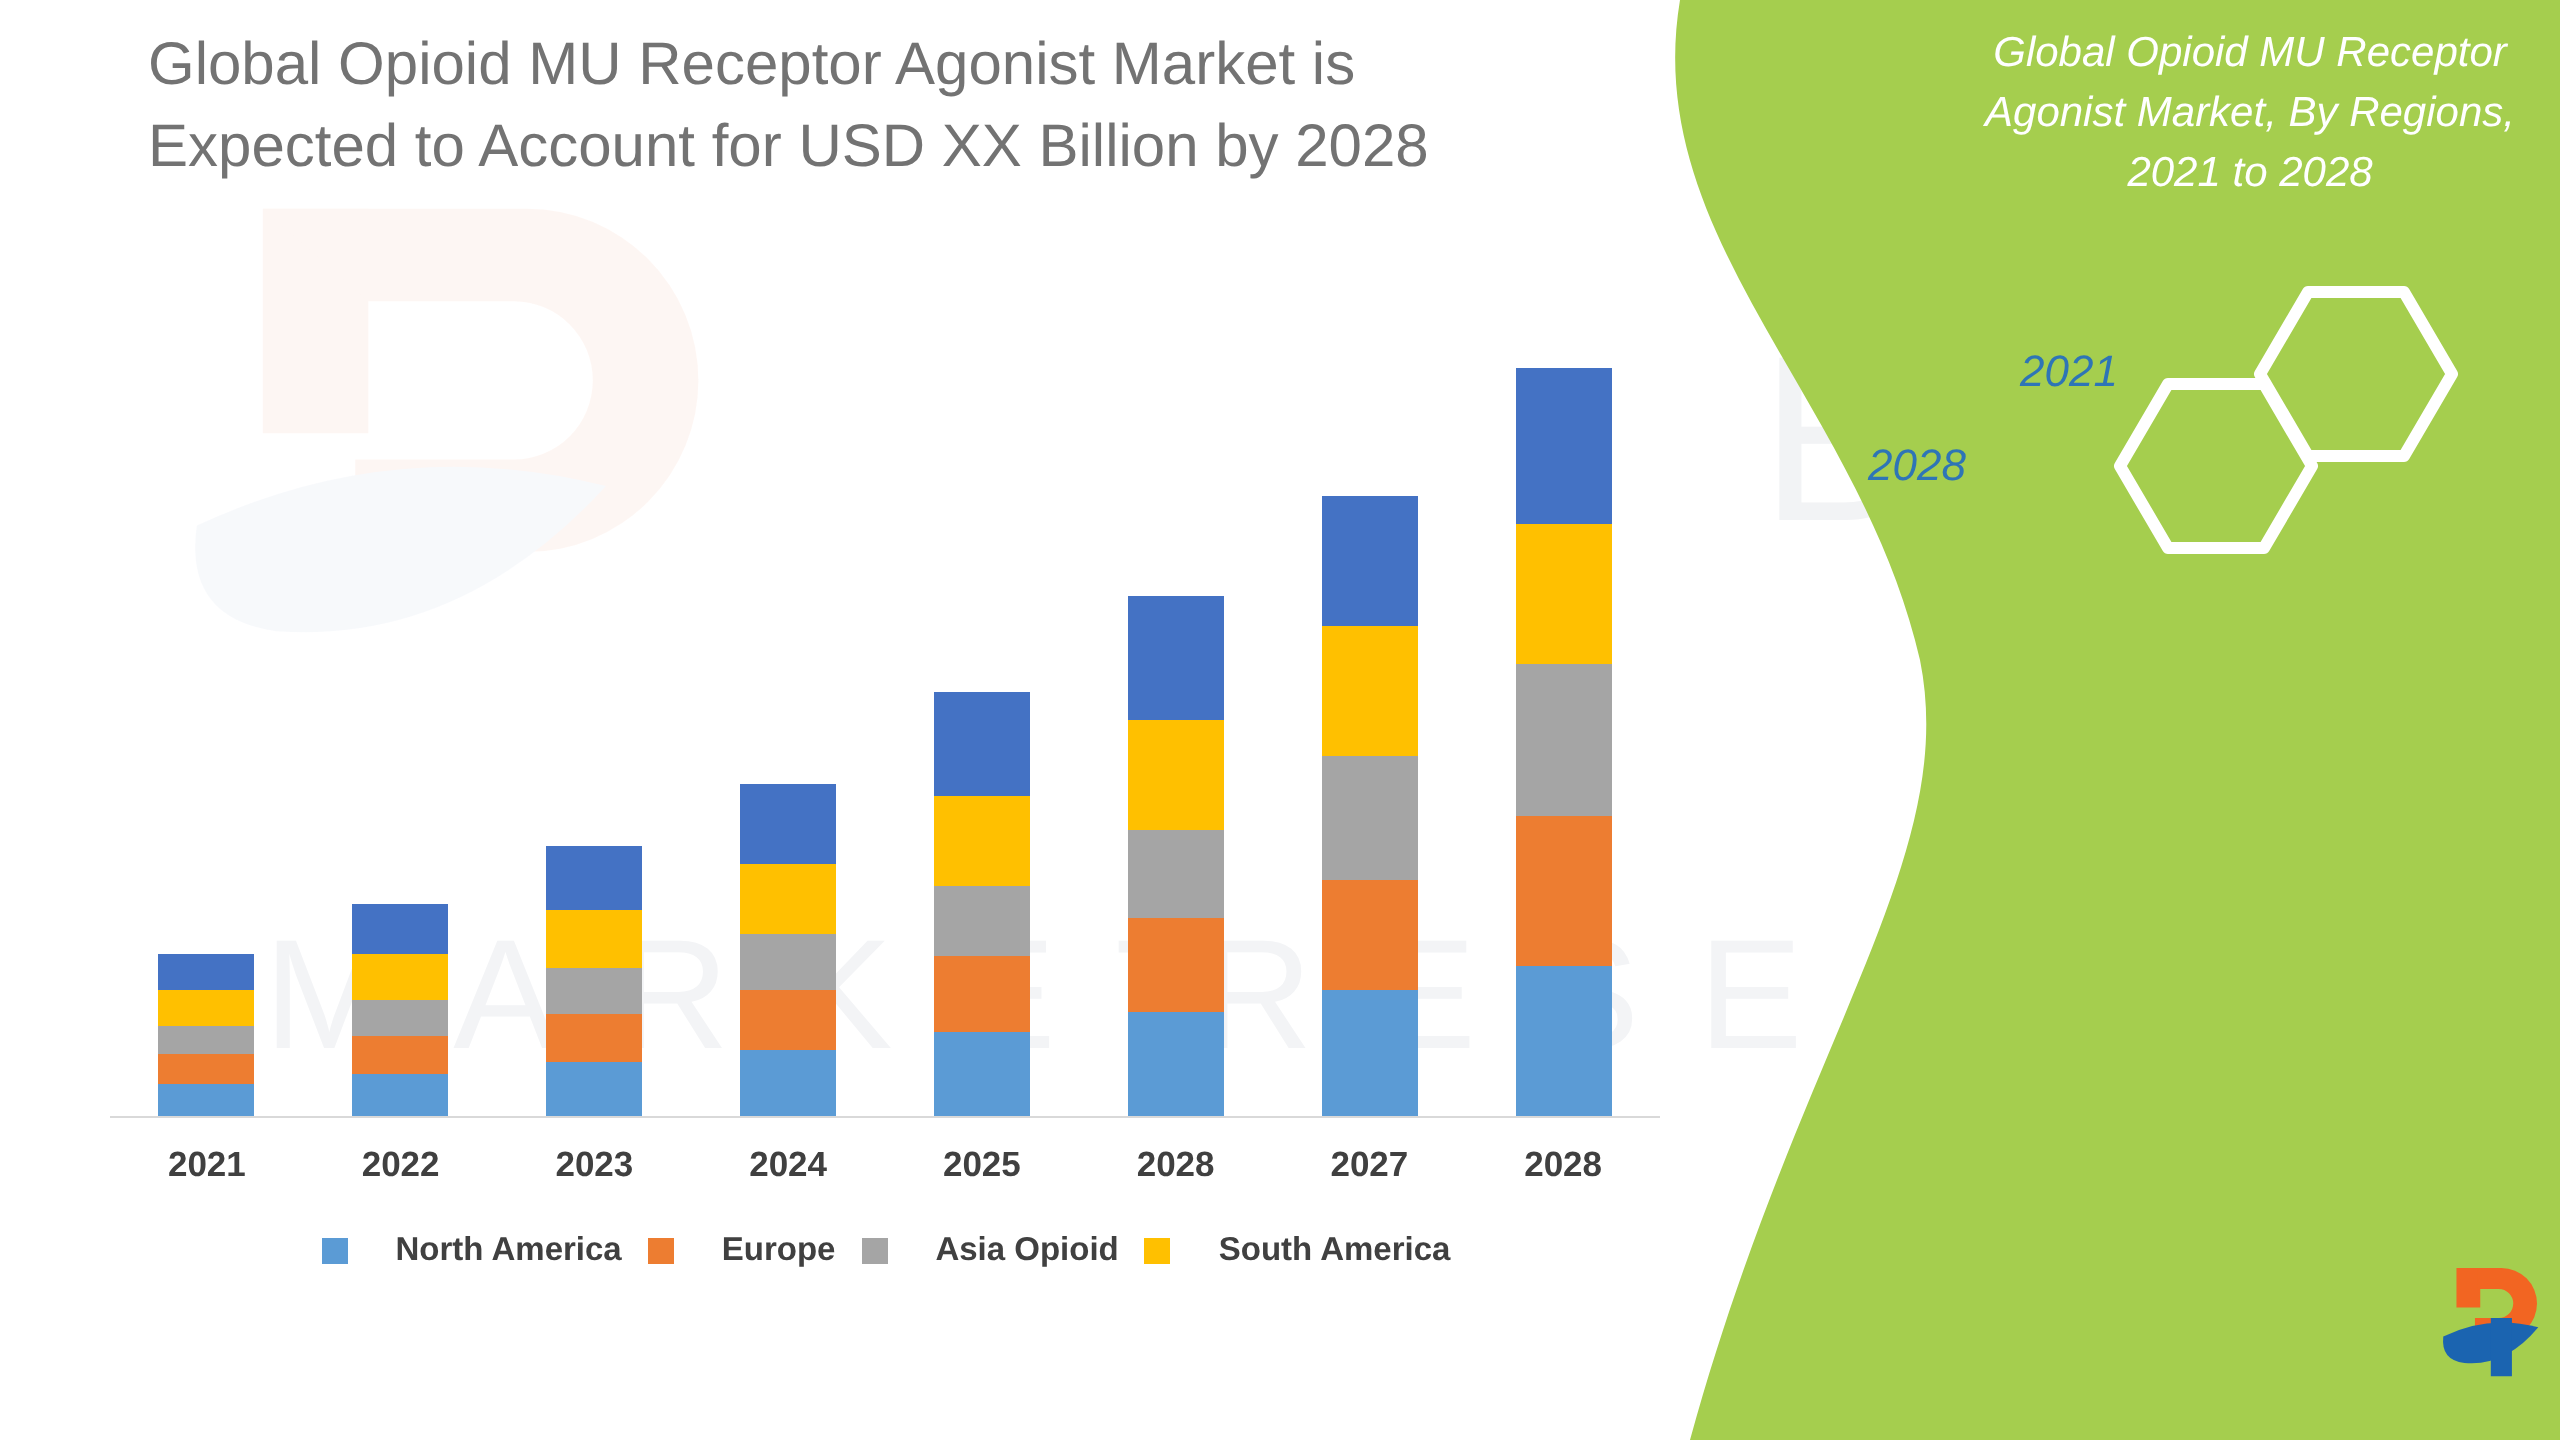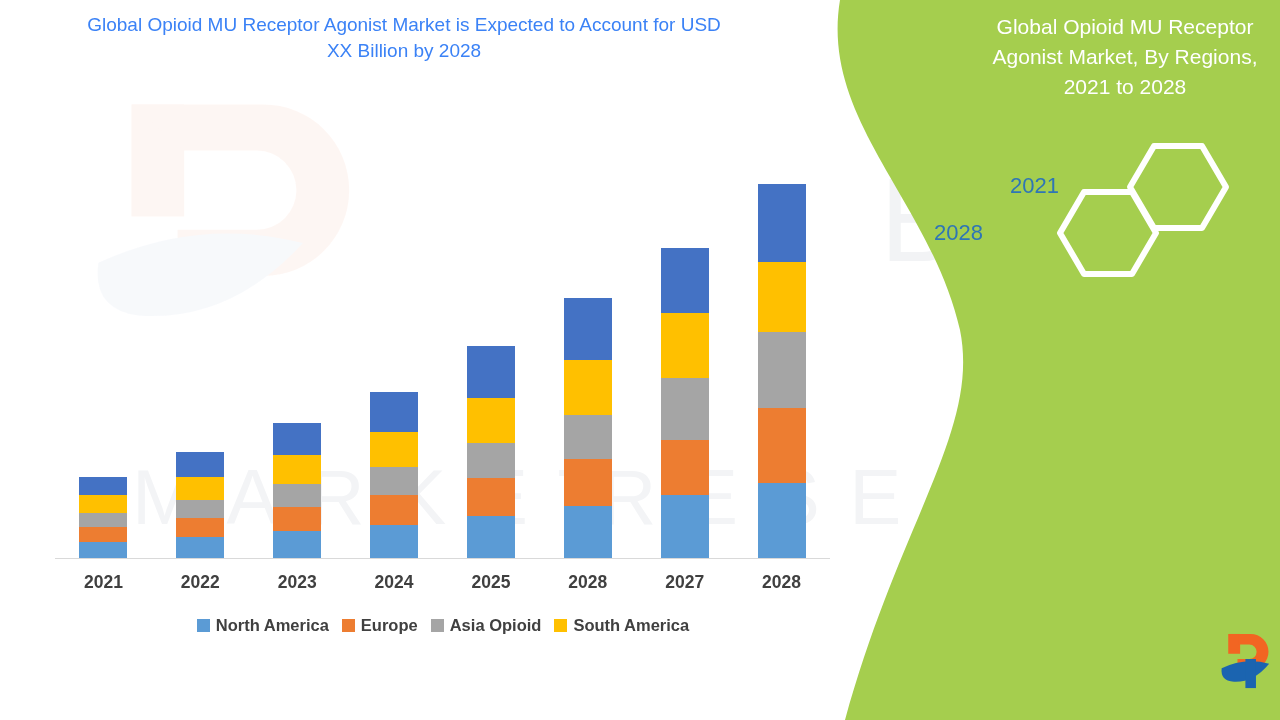--- a/index.html
+++ b/index.html
@@ -26,24 +26,24 @@
   .wm-data   { left:400px;  top:152px; font-size:118px; letter-spacing:.12em; }
   .wm-bridge { left:880px;  top:152px; font-size:118px; letter-spacing:.12em; }
   .wm-market { left:132px;  top:452px; font-size:78px;  letter-spacing:.38em; color:#f3f4f6; }
   .wm-research { left:600px; top:452px; font-size:78px; letter-spacing:.38em; color:#f3f4f6; }
   .wm-logo { position:absolute; left:72px; top:78px; width:330px; height:330px; opacity:.5; }
 
   
   .chart-title {
     position:absolute;
     left:74px; top:12px; width:660px;
-    text-align:center;
-    font-size:19px;
+    text-align:left;
+    font-size:30px;
     line-height:1.38;
-    color:#3b82f6;
+    color:#737373;
     font-family:"Liberation Sans", sans-serif;
     font-weight:400;
     z-index:4;
   }
   .axis-line {
     position:absolute;
     left:55px; top:558px; width:775px; height:1px;
     background:#d9d9d9; z-index:3;
   }
   .bars {
@@ -67,26 +67,26 @@
     font-size:17.5px; color:#404040; font-weight:700;
     font-family:"Liberation Sans", sans-serif;
   }
 
   .legend {
     position:absolute;
     left:48px; top:616px; width:790px;
     display:flex; justify-content:center; align-items:center;
     gap:13px; z-index:3;
   }
-  .legend-item { display:flex; align-items:center; gap:6px; }
+  .legend-item { display:flex; align-items:center; gap:24px; }
   .legend-swatch { width:13px; height:13px; flex:0 0 auto; }
   .legend-label { font-size:16.5px; color:#404040; font-weight:700; white-space:nowrap; }
 
   
-  .green-panel { position:absolute; right:0; top:0; width:470px; height:573px; z-index:5; }
+  .green-panel { position:absolute; right:0; top:0; width:470px; height:573px; z-index:5;font-style:italic; }
   .green-svg { position:absolute; inset:0; width:470px; height:720px; }
 
   .panel-content { position:absolute; inset:0; z-index:6; }
   .panel-title {
     position:absolute;
     left:170px; top:12px; width:290px;
     text-align:center;
     font-size:21px; line-height:1.42;
     color:#ffffff;
     font-weight:400;

